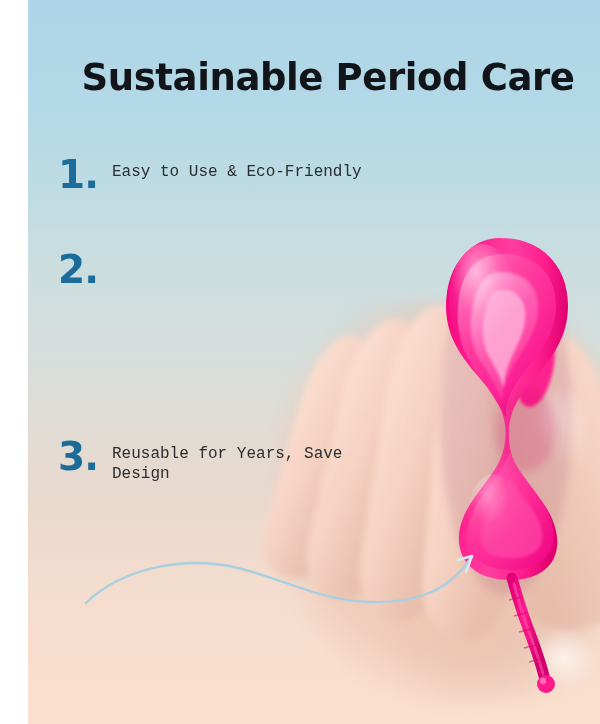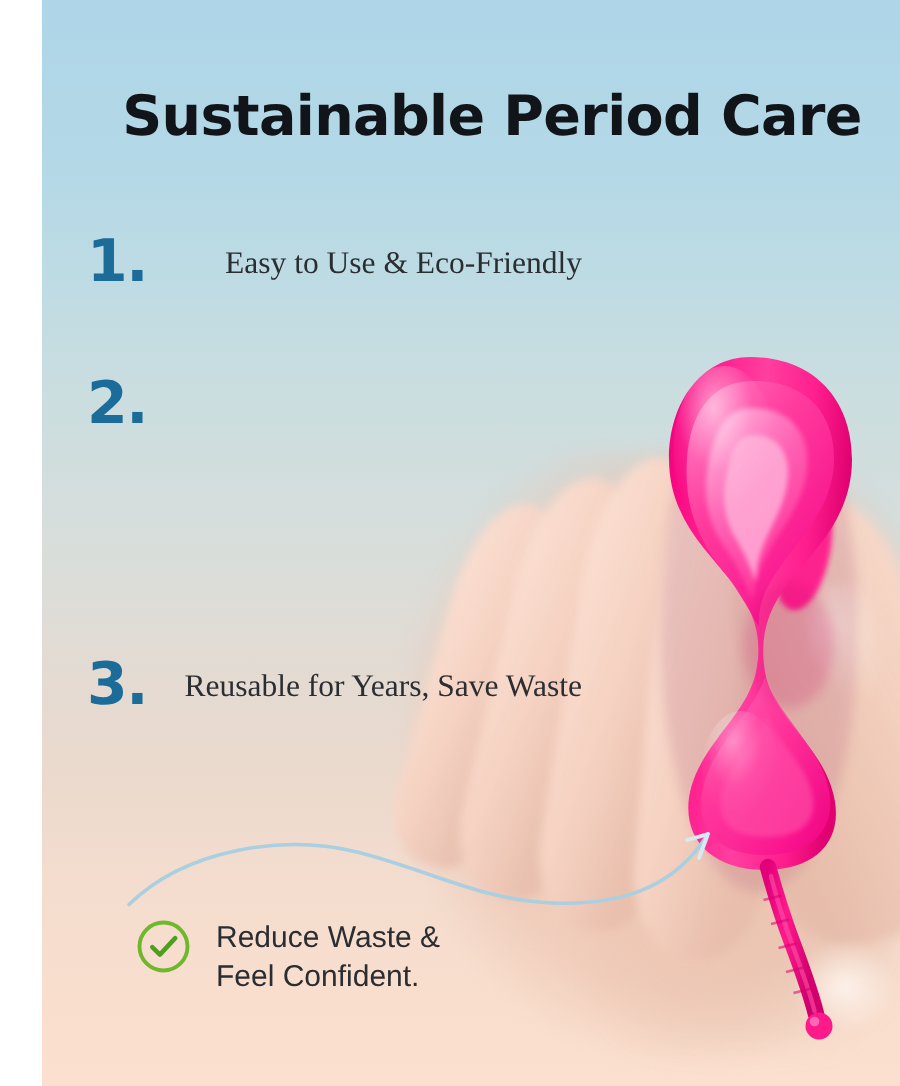--- a/index.html
+++ b/index.html
@@ -145,25 +145,24 @@
     font-size: 39px;
     font-weight: bold;
     line-height: 0.95;
     color: #1c6c99;
     font-family: "DejaVu Sans", "Liberation Sans", sans-serif;
     letter-spacing: -1px;
   }
   .step-text {
     flex: 1 1 auto;
     padding-top: 6px;
-    font-size: 21px;
+    font-size: 16px;
     line-height: 1.26;
     color: #2a2d31;
-    font-family: Liberation Serif, serif;
-    text-align: right;
+    font-family: Liberation Mono, monospace;
   }
   .step-1 { margin-bottom: 58px; }
   .step-2 { margin-bottom: 150px; }
 
   
   .footnote {
     position: absolute;
     left: 62px;
     top: 612px;
     display: flex;
@@ -328,39 +327,29 @@
       <div class="step-num">1.</div>
       <div class="step-text">Easy to Use &amp; Eco-Friendly</div>
     </div>
 
     <div class="step step-2">
       <div class="step-num">2.</div>
     </div>
 
     <div class="step step-3">
       <div class="step-num">3.</div>
-      <div class="step-text">Reusable for Years, Save Waste</div>
+      <div class="step-text">Reusable for Years, Save Design</div>
     </div>
 
   </div>
 
   <div class="arrow-layer">
     <svg width="600" height="724" viewBox="0 0 600 724">
       <path d="M58 603
                C 96 566, 160 556, 210 568
                C 258 580, 292 600, 340 602
                C 392 604, 424 588, 444 556" stroke="#a9cfe0" stroke-width="2.4" fill="none" stroke-linecap="round"></path>
       <path d="M444 556 L 438 572 M444 556 L 430 560" stroke="#d7e9f2" stroke-width="2.6" fill="none" stroke-linecap="round"></path>
     </svg>
   </div>
 
-  <div class="footnote">
-    <div class="check-badge">
-      <svg width="38" height="38" viewBox="0 0 38 38">
-        <circle cx="19" cy="19" r="16" fill="none" stroke="#70b82b" stroke-width="2.6"></circle>
-        <path d="M11.5 19.4 L16.6 24.4 L26.8 13.4" fill="none" stroke="#4f9e20" stroke-width="3" stroke-linecap="round" stroke-linejoin="round"></path>
-      </svg>
-    </div>
-    <div class="footnote-text">Reduce Waste &amp;
-Feel Confident.</div>
-  </div>
 
 </div>
 
 </body></html>

